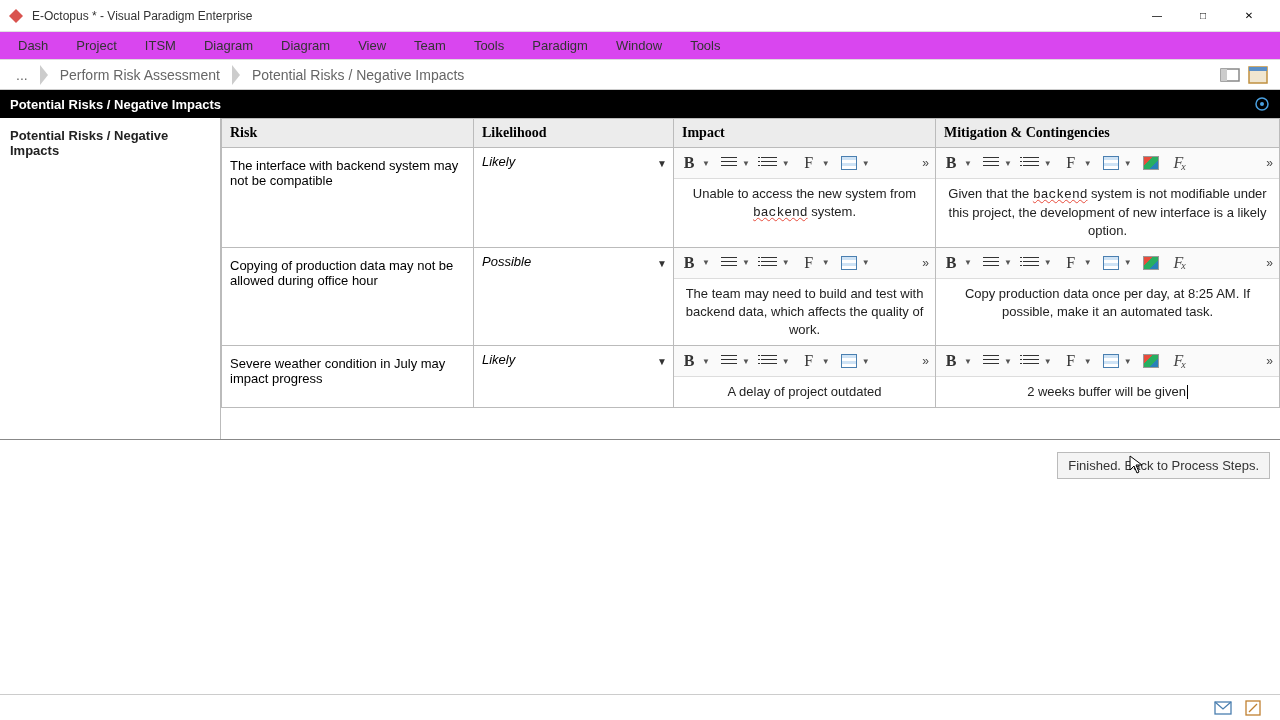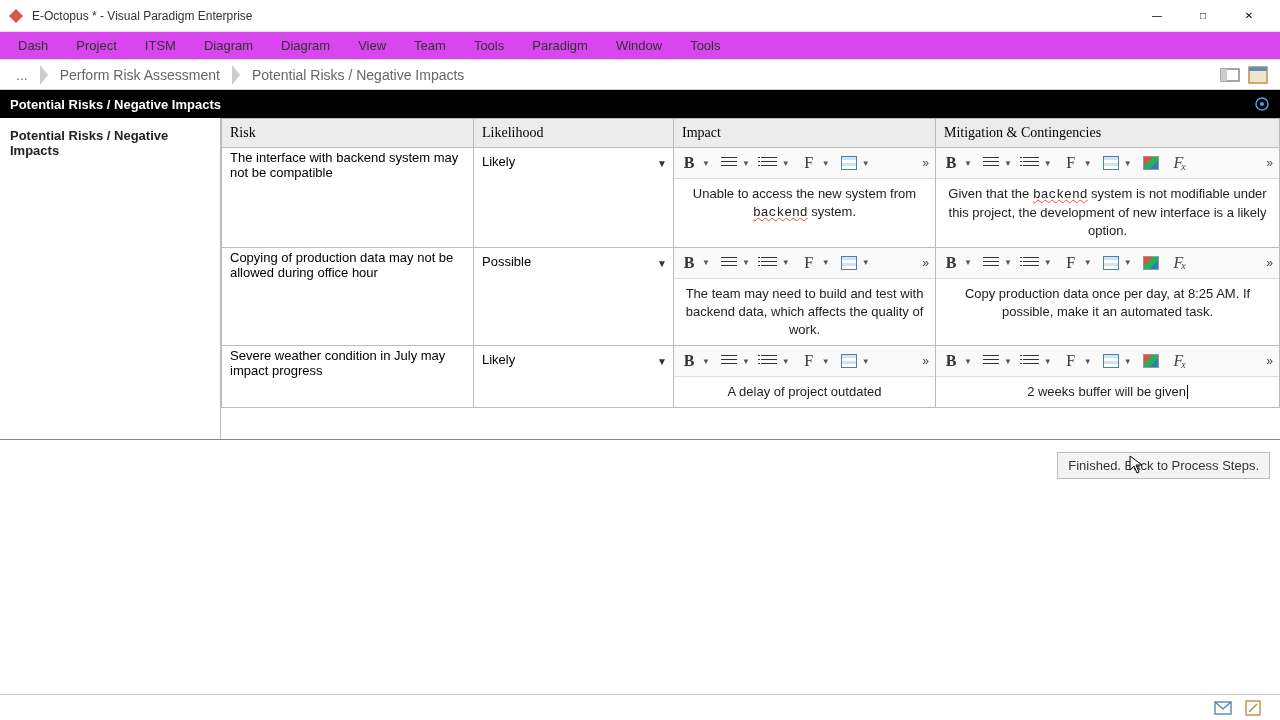--- a/index.html
+++ b/index.html
@@ -26,28 +26,28 @@
 
 .darkheader { background: #000; color: #fff; padding: 6px 10px; font-size: 13px; font-weight: bold; display: flex; align-items: center; }
 .darkheader .target-icon { margin-left: auto; width: 16px; height: 16px; }
 
 
 .main { display: flex; height: 322px; border-bottom: 1px solid #888; }
 .leftcol { width: 220px; padding: 10px; font-size: 13px; font-weight: bold; color: #222; }
 .tablewrap { flex: 1; border-left: 1px solid #bbb; }
 
 table.risks { width: 100%; border-collapse: collapse; table-layout: fixed; }
-table.risks th { background: #ececec; border: 1px solid #bbb; text-align: left; padding: 6px 8px; font-family: Georgia, serif; font-weight: normal; font-size: 14px; }
+table.risks th { background: #ececec; border: 1px solid #bbb; text-align: left; padding: 6px 8px; font-family: Georgia, serif; font-weight: bold; font-size: 14px; }
 table.risks td { border: 1px solid #bbb; vertical-align: top; padding: 0; font-size: 13px; }
-table.risks td.plain { padding: 2px 8px; }
+table.risks td.plain { padding: 10px 8px; }
 .col-risk { width: 252px; }
 .col-like { width: 200px; }
 .col-impact { width: 262px; }
 
-.likecell { position: relative; padding: 6px 8px; height: 100%; }
+.likecell { position: relative; padding: 6px 8px; height: 100%; font-style: italic; }
 .likecell .dd { position: absolute; right: 6px; bottom: 6px; font-size: 10px; color: #333; }
 
 .rtecell { display: flex; flex-direction: column; }
 .rte-toolbar { display: flex; align-items: center; gap: 2px; padding: 4px 4px; border-bottom: 1px solid #ddd; background: #fafafa; }
 .tbtn { display: inline-flex; align-items: center; justify-content: center; width: 22px; height: 22px; font-family: Georgia, serif; font-size: 16px; color: #333; position: relative; }
 .dd-arrow { font-size: 8px; color: #555; padding-left: 2px; }
 .tbtn-grp { display: flex; align-items: center; margin-right: 6px; }
 .more { margin-left: auto; font-size: 12px; color: #444; letter-spacing: -2px; padding-right: 4px; }
 .colorsw { width: 16px; height: 14px; background: linear-gradient(135deg,#e74c3c 0 33%,#27ae60 33% 66%,#2980b9 66%); border: 1px solid #999; }
 .tablesw { width: 16px; height: 14px; border: 1px solid #4a7fb0; background: repeating-linear-gradient(#cfe3f5 0 3px,#fff 3px 6px); }

